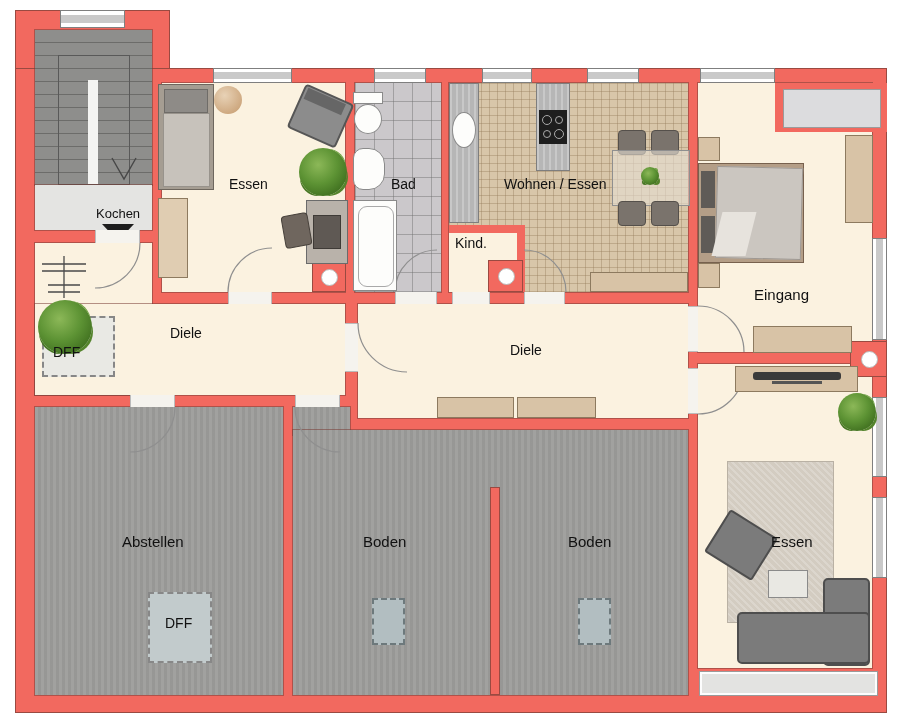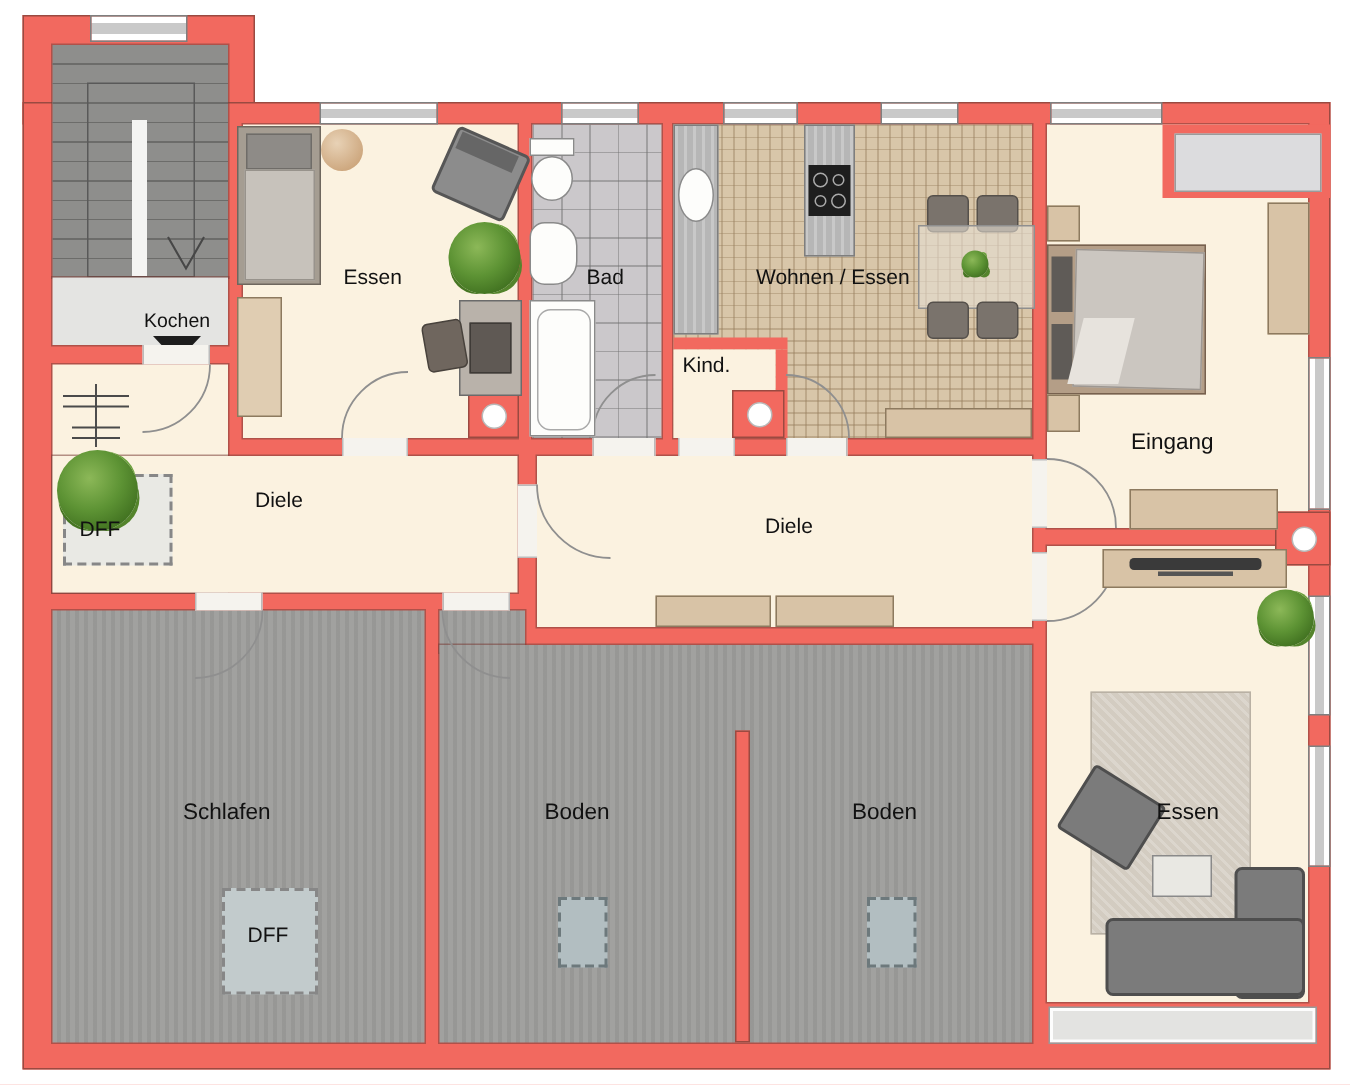--- a/index.html
+++ b/index.html
@@ -231,18 +231,18 @@
   <div class="lbl" style="left:53px;top:344px;">DFF</div>
   <div class="lbl" style="left:170px;top:325px;">Diele</div>
   <div class="wood" style="left:437px;top:397px;width:77px;height:21px;"></div>
   <div class="wood" style="left:517px;top:397px;width:79px;height:21px;"></div>
   <div class="lbl" style="left:510px;top:342px;">Diele</div>
 
   <div class="lbl" style="left:229px;top:176px;">Essen</div>
   <div class="lbl" style="left:391px;top:176px;">Bad</div>
   <div class="lbl" style="left:504px;top:176px;">Wohnen / Essen</div>
   <div class="lbl" style="left:455px;top:235px;">Kind.</div>
-  <div class="lbl lg" style="left:122px;top:533px;">Schlafen</div>
+  <div class="lbl lg" style="left:122px;top:533px;">Abstellen</div>
   <div class="lbl" style="left:165px;top:615px;">DFF</div>
   <div class="lbl lg" style="left:363px;top:533px;">Boden</div>
   <div class="lbl lg" style="left:568px;top:533px;">Boden</div>
 
 </div>
 
 </body></html>

